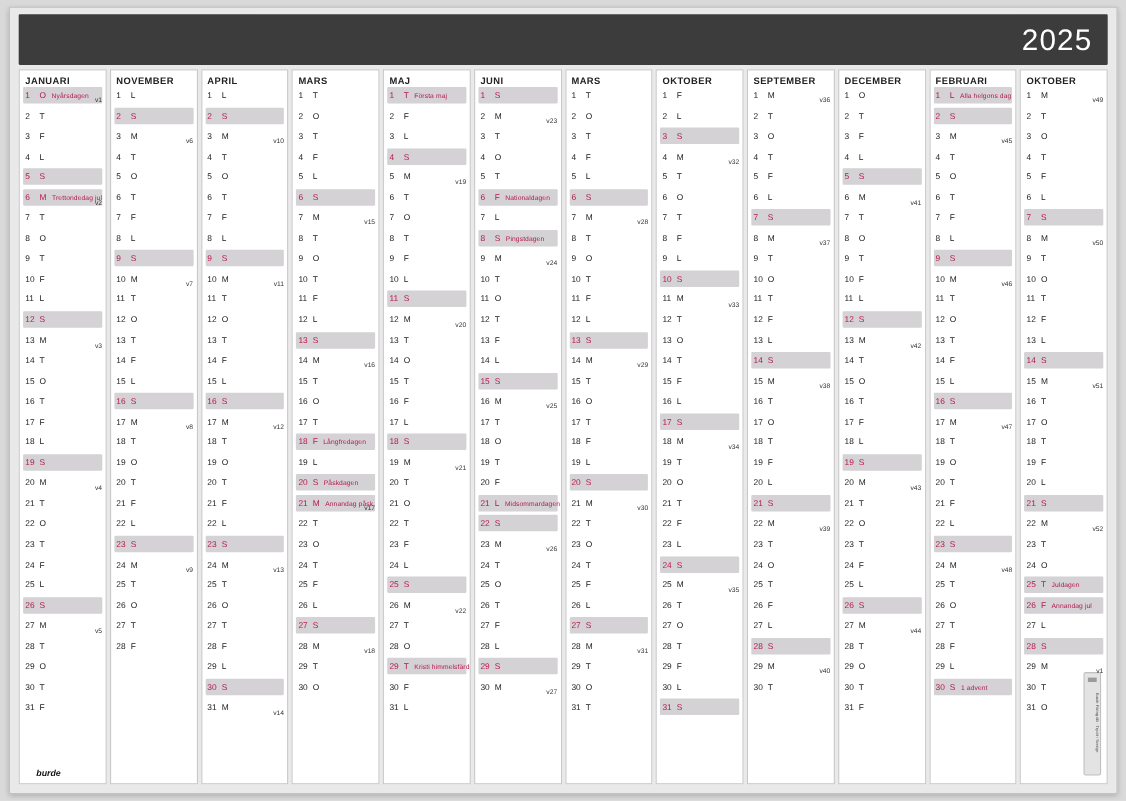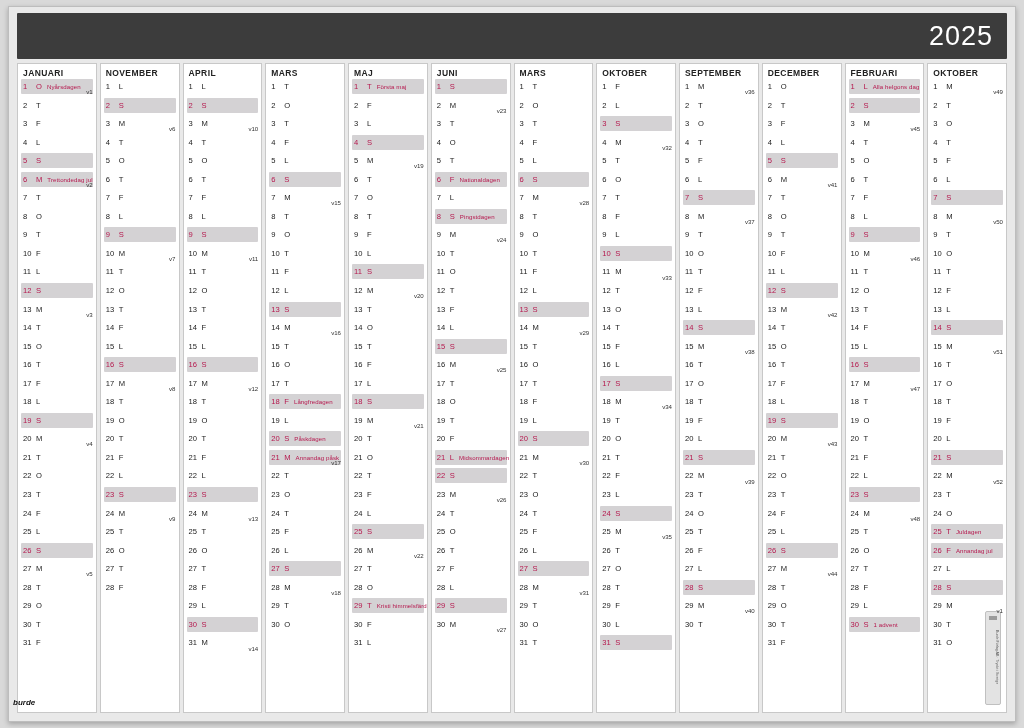--- a/index.html
+++ b/index.html
@@ -78,21 +78,21 @@
     border-radius:2px;
   }
   #spine .bar{position:absolute;left:3px;top:4px;width:8px;height:4px;background:#9b9b9b;}
   #spine .txt{
     position:absolute;left:1px;top:18px;width:12px;
     font-size:3.6px;color:#555;
     writing-mode:vertical-rl;
     line-height:4px;
   }
   #brand{
-    position:absolute;left:4px;bottom:14px;
+    position:absolute;left:24px;bottom:14px;
     font-size:8px;color:#111;font-weight:bold;font-style:italic;
   }
 </style>
 </head>
 <body>
 
 <div id="poster">
 
   <div id="header">
     <div id="year">2025</div>

